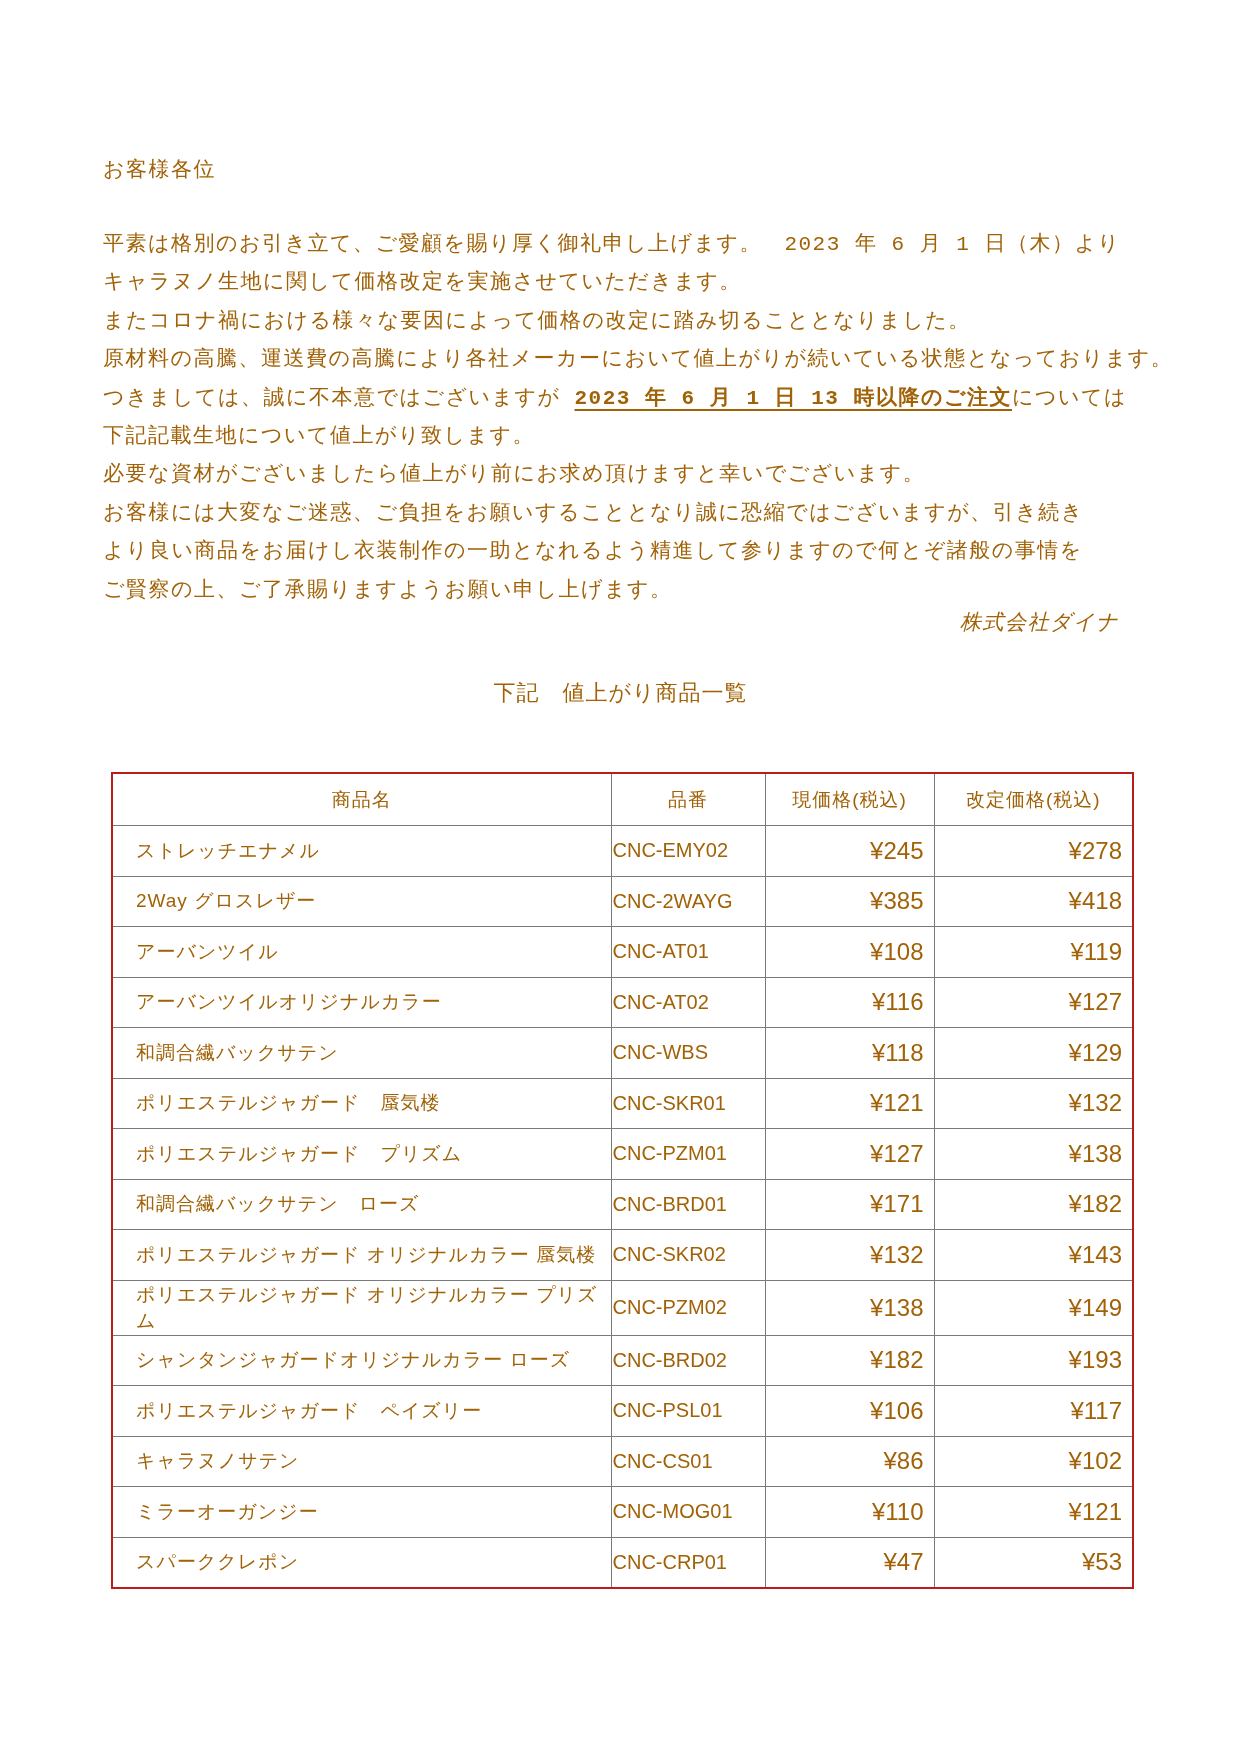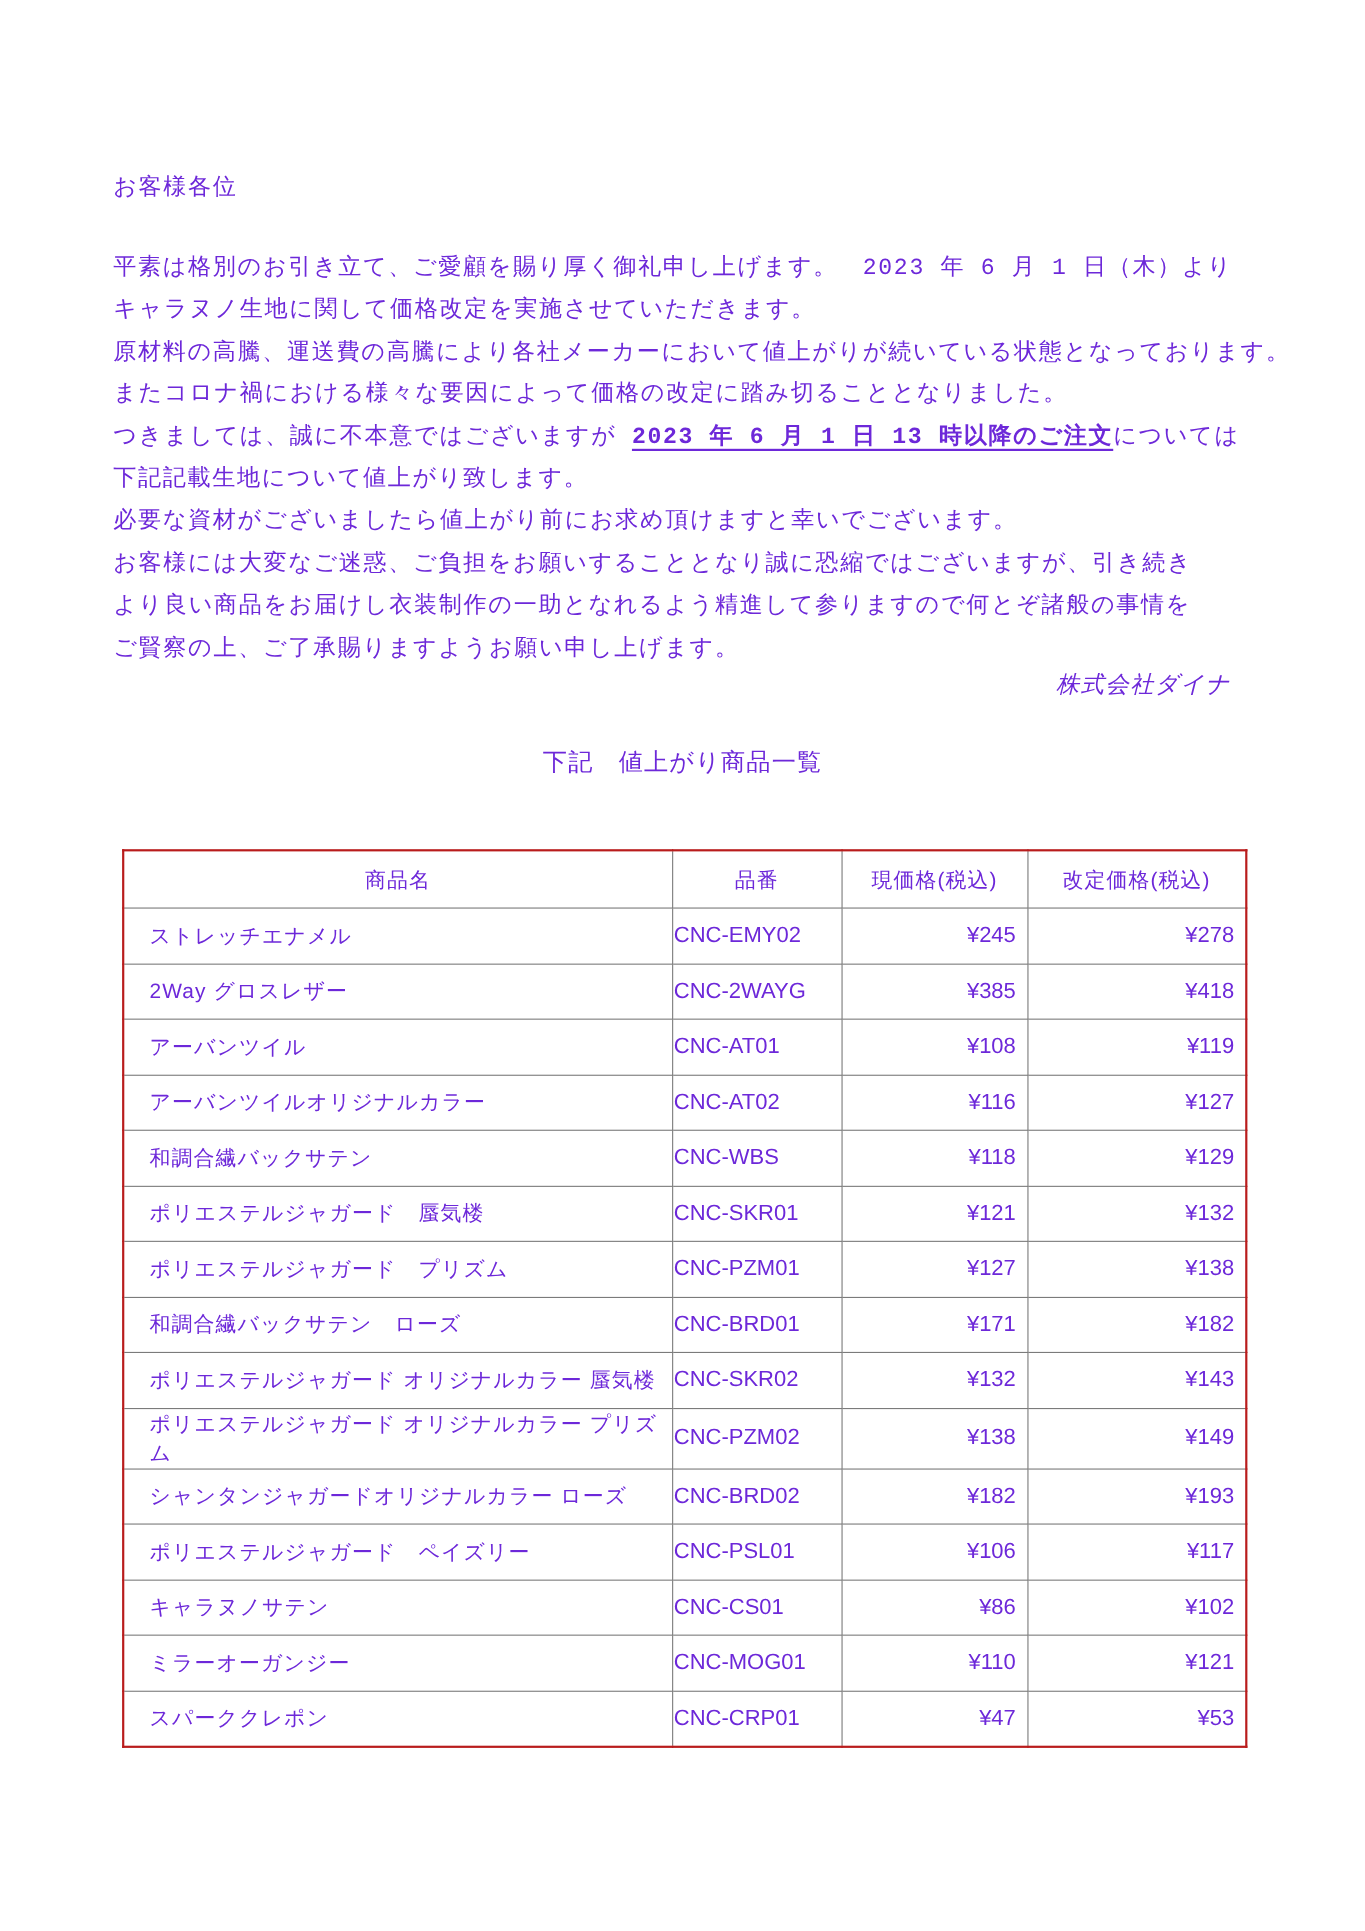--- a/index.html
+++ b/index.html
@@ -1,21 +1,21 @@
 <!DOCTYPE html>
 <html lang="ja"><head>
 <meta charset="utf-8">
 <style>
   html,body { margin:0; padding:0; background:#e8e8e8; }
   .page {
     position:relative;
     width:1241px; height:1755px;
     margin:0 auto;
     background:#ffffff;
-    color:#6d28d9;
+    color:#a16207;
     font-family:"Liberation Serif","DejaVu Serif",serif;
     overflow:hidden;
   }
   .salutation {
     position:absolute; left:103px; top:150px;
     font-size:21px; letter-spacing:1.5px; line-height:38px;
   }
   .letter-body {
     position:absolute; left:103px; top:226px; width:1040px;
     font-size:21px; letter-spacing:1.5px; line-height:38.4px;
@@ -56,34 +56,34 @@
   .price-table thead th {
     height:49px;
     font-weight:normal;
     font-size:19px;
     text-align:center;
     letter-spacing:1px;
   }
   .price-table tbody td { height:47.5px; font-size:19px; }
   .price-table td.cell-name  { padding-left:23px; letter-spacing:1px; text-align:left; }
   .price-table td.cell-code  { font-size:20px; text-align:left; }
-  .price-table td.cell-price { padding-right:10px; font-size:20px; text-align:right; }
+  .price-table td.cell-price { padding-right:10px; font-size:24px; text-align:right; }
 </style>
 </head>
 <body>
 
 <div class="page">
 
   <div class="salutation">お客様各位</div>
 
   <div class="letter-body">
     <div class="letter-line">平素は格別のお引き立て、ご愛顧を賜り厚く御礼申し上げます。　2023 年 6 月 1 日（木）より</div>
     <div class="letter-line">キャラヌノ生地に関して価格改定を実施させていただきます。</div>
+    <div class="letter-line">またコロナ禍における様々な要因によって価格の改定に踏み切ることとなりました。</div>
     <div class="letter-line">原材料の高騰、運送費の高騰により各社メーカーにおいて値上がりが続いている状態となっております。</div>
-    <div class="letter-line">またコロナ禍における様々な要因によって価格の改定に踏み切ることとなりました。</div>
     <div class="letter-line"><span>つきましては、誠に不本意ではございますが </span><span class="emph">2023 年 6 月 1 日 13 時以降のご注文</span><span>については</span></div>
     <div class="letter-line">下記記載生地について値上がり致します。</div>
     <div class="letter-line">必要な資材がございましたら値上がり前にお求め頂けますと幸いでございます。</div>
     <div class="letter-line">お客様には大変なご迷惑、ご負担をお願いすることとなり誠に恐縮ではございますが、引き続き</div>
     <div class="letter-line">より良い商品をお届けし衣装制作の一助となれるよう精進して参りますので何とぞ諸般の事情を</div>
     <div class="letter-line">ご賢察の上、ご了承賜りますようお願い申し上げます。</div>
   </div>
 
   <div class="signature">株式会社ダイナ</div>
 

